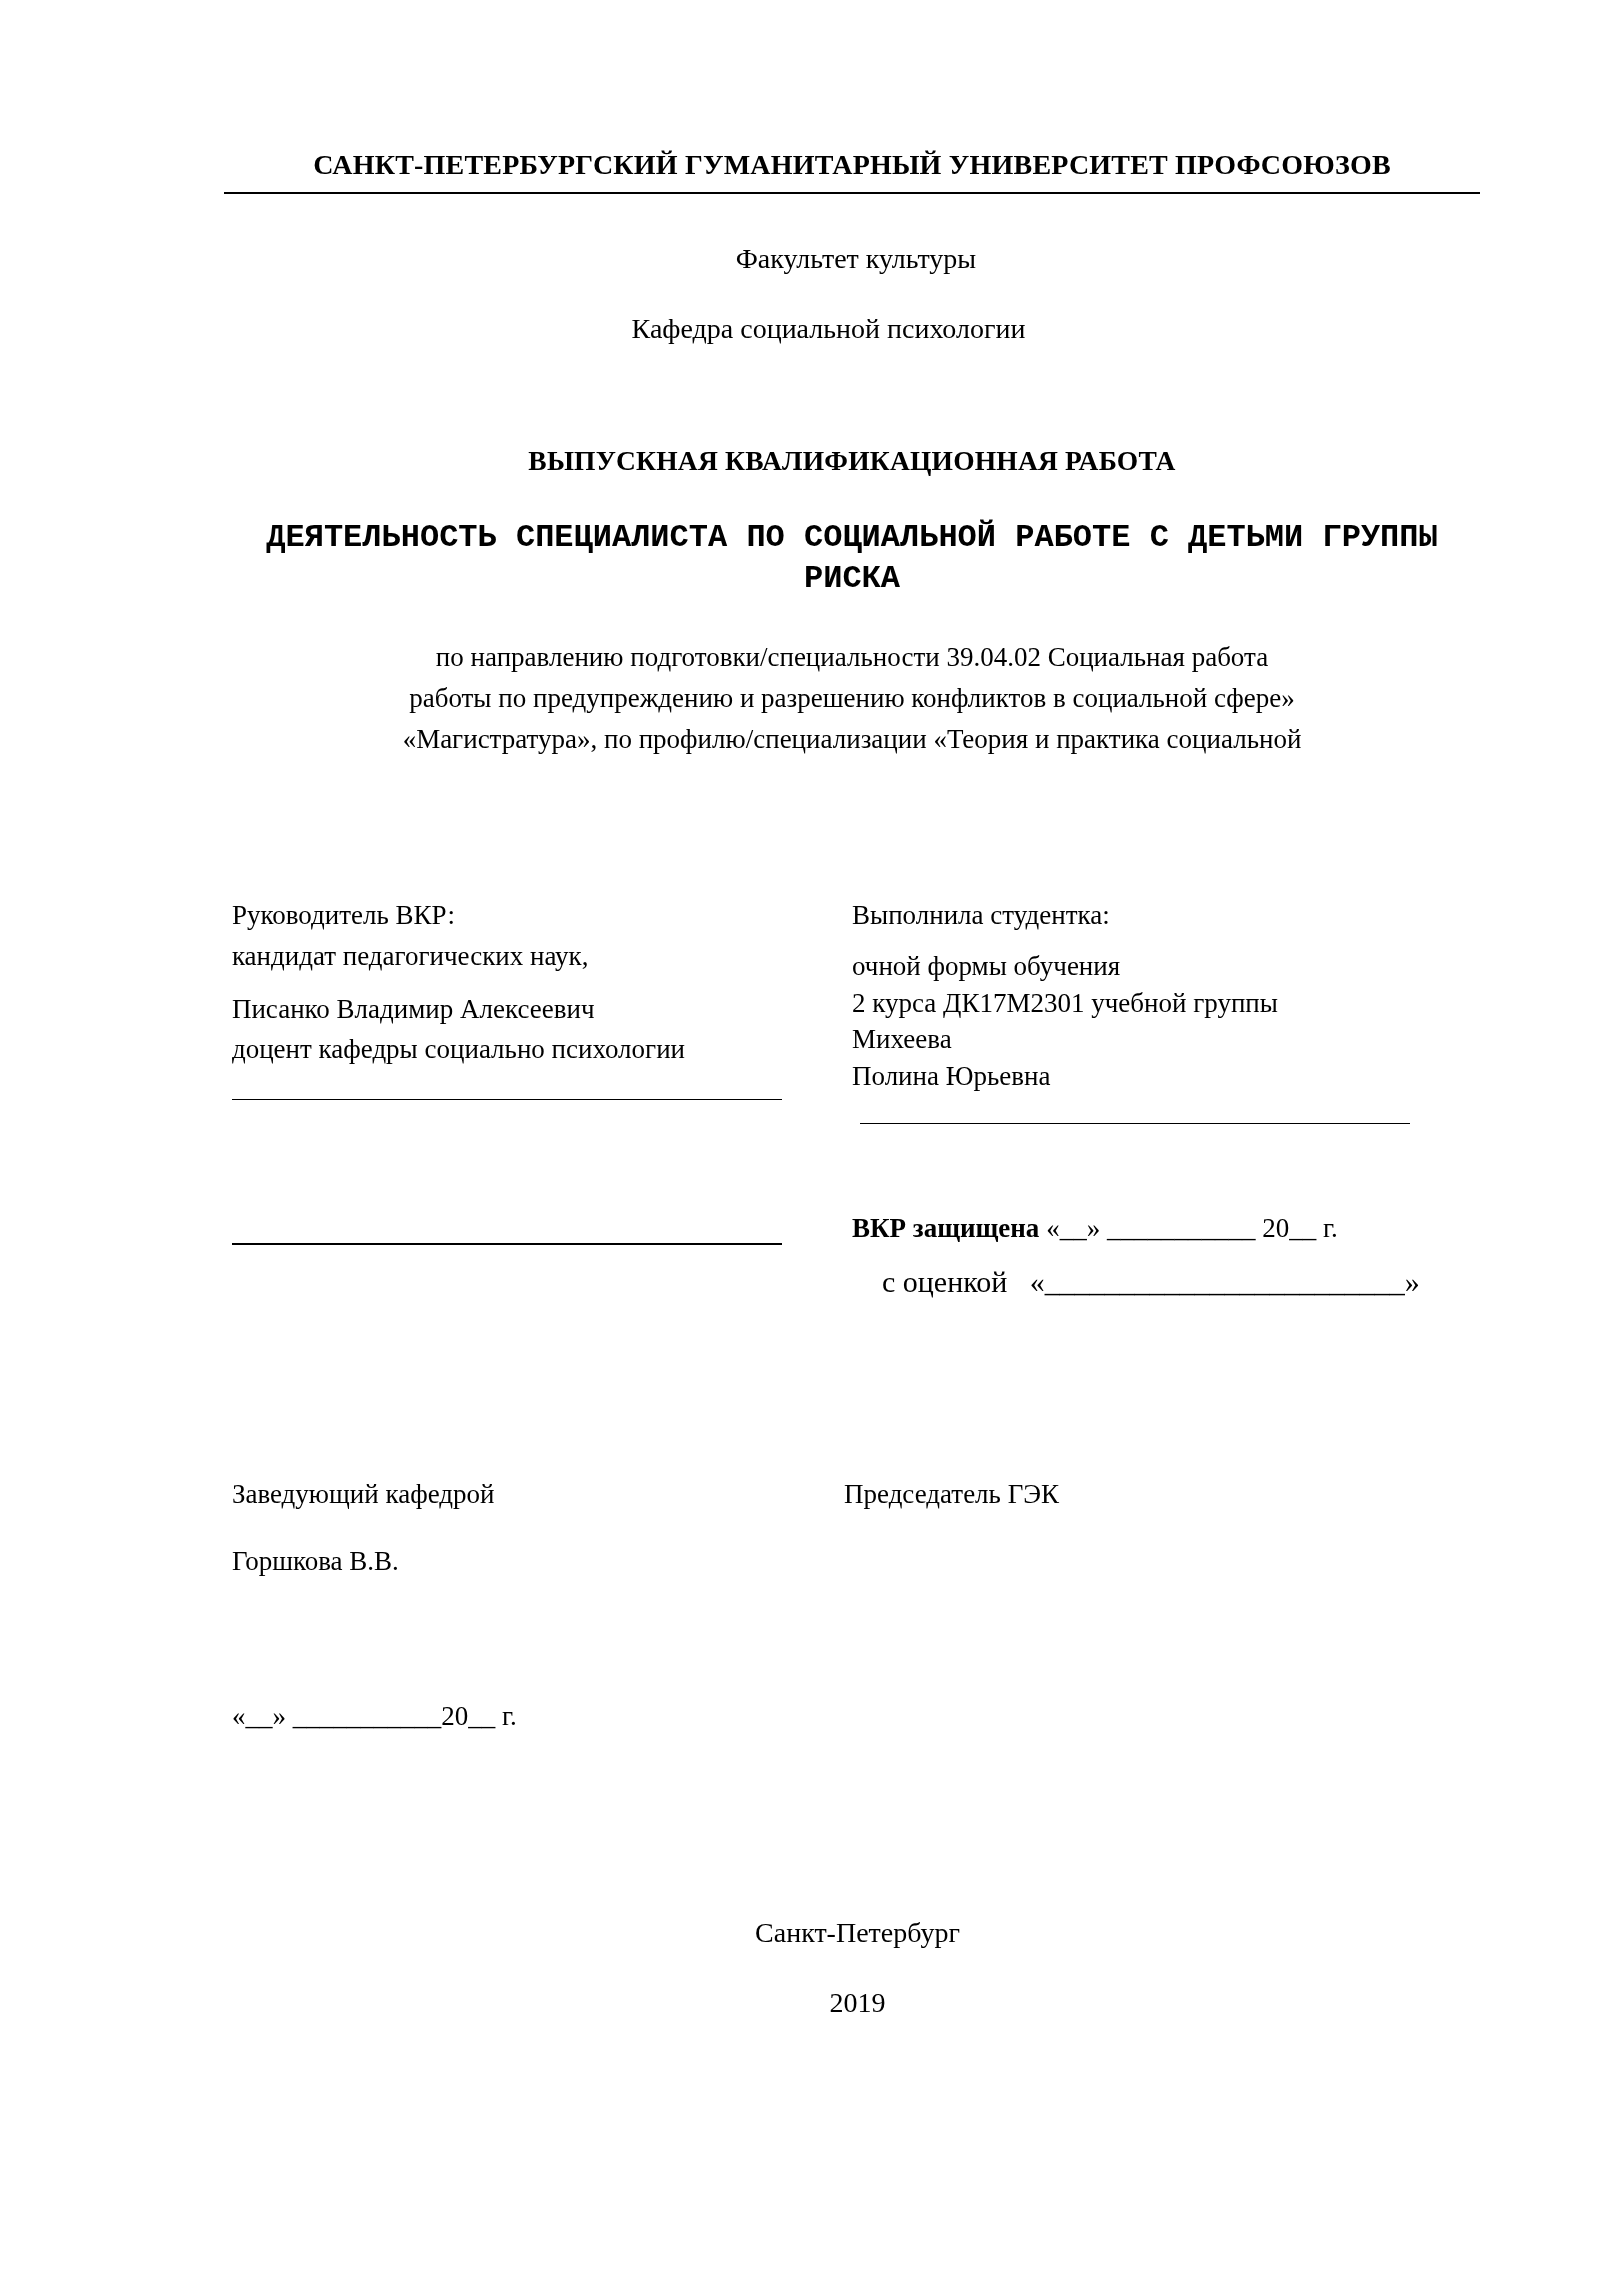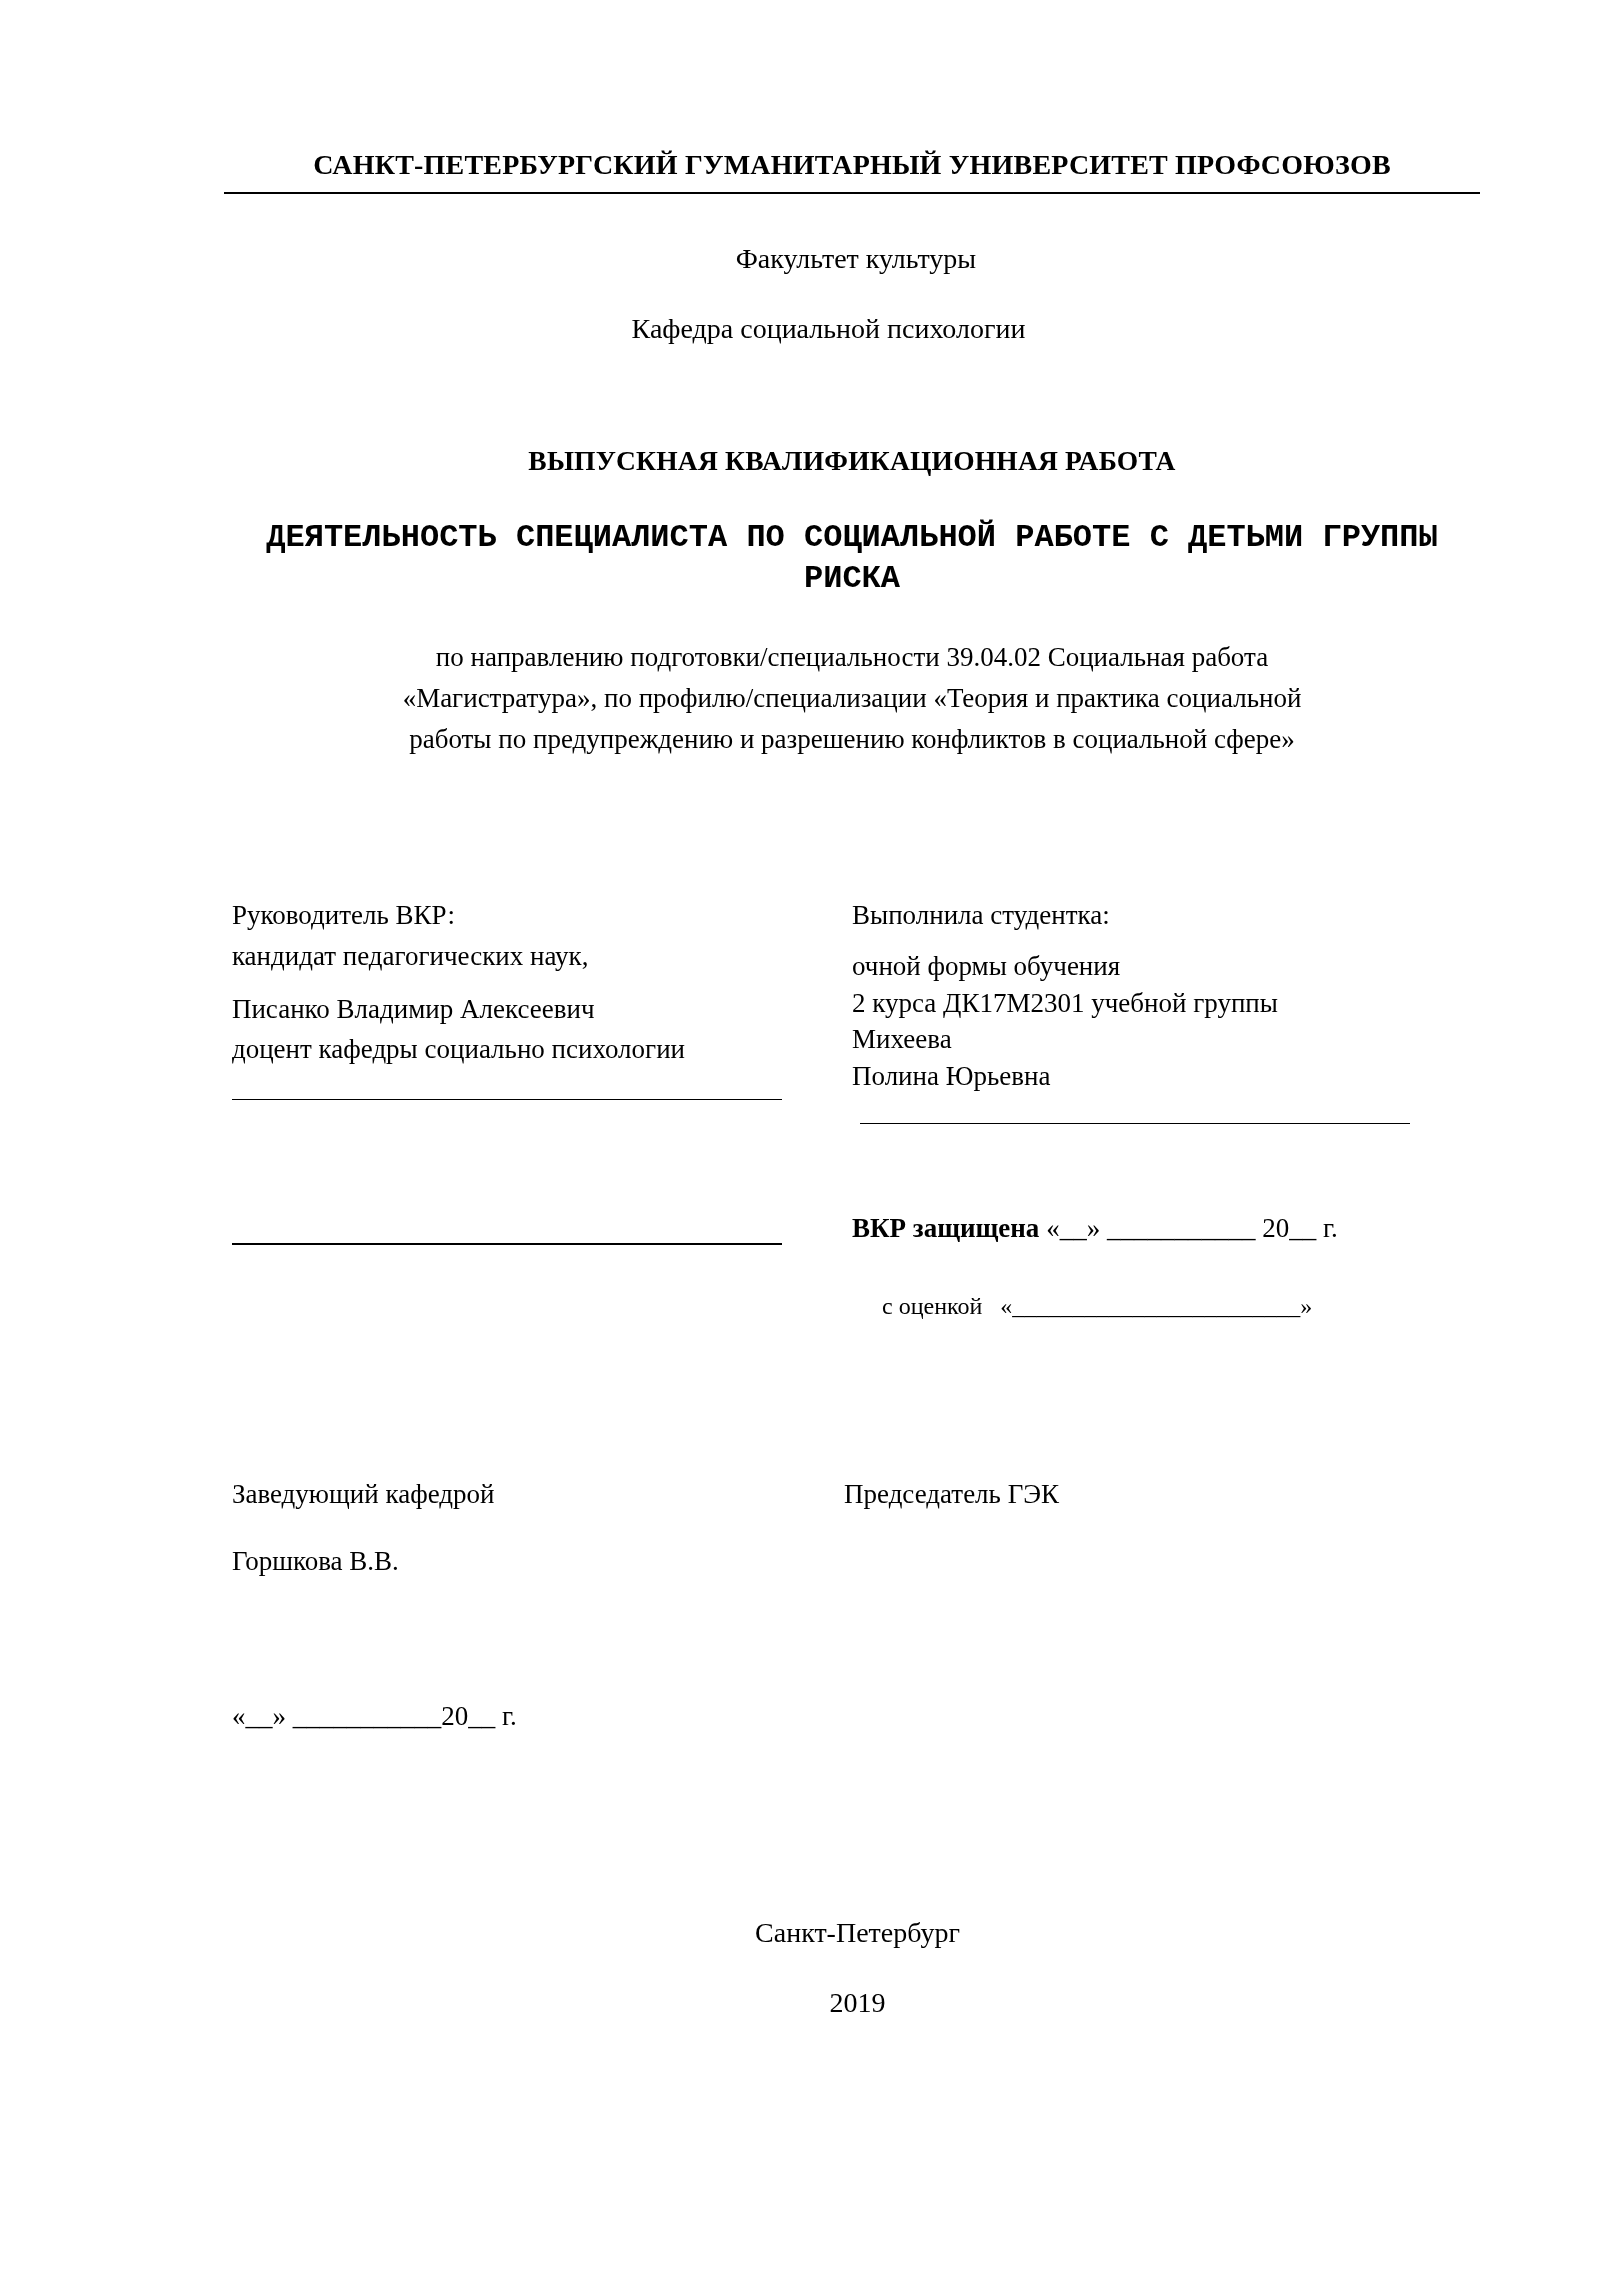--- a/index.html
+++ b/index.html
@@ -127,23 +127,23 @@
   }
   .defense-text {
     position: absolute;
     left: 628px;
     top: 0;
     width: 628px;
     font-size: 27px;
   }
   .defense-text .bold { font-weight: bold; }
   .grade-line {
-    margin-top: 49px;
+    margin-top: 21px;
     padding-left: 30px;
-    font-size: 24px;
+    font-size: 30px;
   }
 
   
   .heads-area {
     position: relative;
     margin-top: 85px;
     height: 181px;
   }
   .heads-left {
     position: absolute;
@@ -191,22 +191,22 @@
     <div class="faculty">Факультет культуры</div>
 
     <div class="department">Кафедра социальной психологии</div>
 
     <div class="vkr-label">ВЫПУСКНАЯ КВАЛИФИКАЦИОННАЯ РАБОТА</div>
 
     <div class="thesis-title">ДЕЯТЕЛЬНОСТЬ СПЕЦИАЛИСТА ПО СОЦИАЛЬНОЙ РАБОТЕ С ДЕТЬМИ ГРУППЫ РИСКА</div>
 
     <div class="program-info">
       <div>по направлению подготовки/специальности 39.04.02 Социальная работа</div>
+      <div>работы по предупреждению и разрешению конфликтов в социальной сфере»</div>
       <div>«Магистратура», по профилю/специализации «Теория и практика социальной</div>
-      <div>работы по предупреждению и разрешению конфликтов в социальной сфере»</div>
     </div>
 
     <div class="sig-area">
 
       <div class="col-left">
         <div class="row">Руководитель ВКР:</div>
         <div class="row">кандидат педагогических наук,</div>
         <div class="line-gap"></div>
         <div class="row">Писанко Владимир Алексеевич</div>
         <div class="row">доцент кафедры социально психологии</div>

